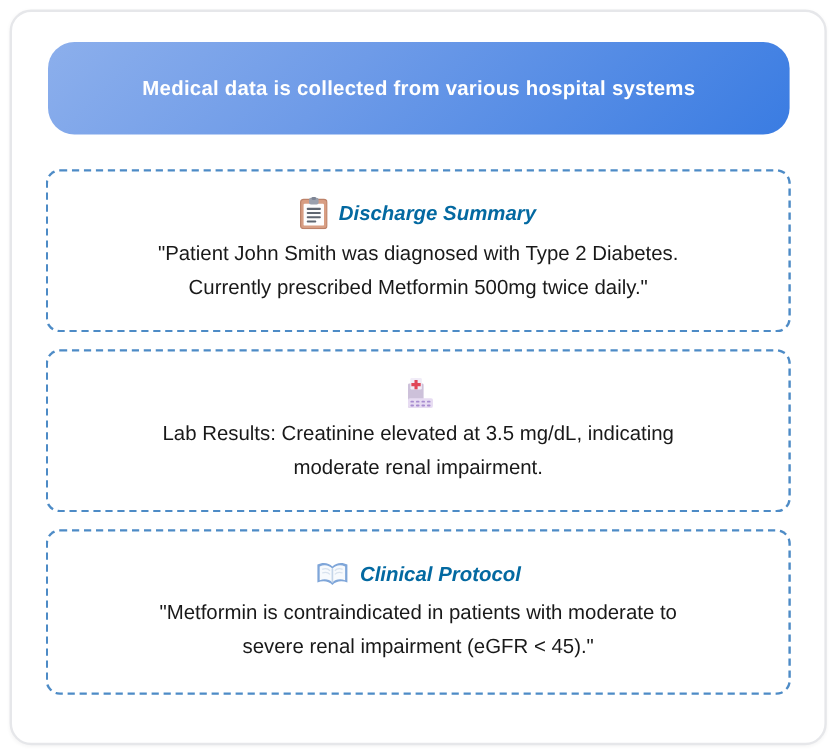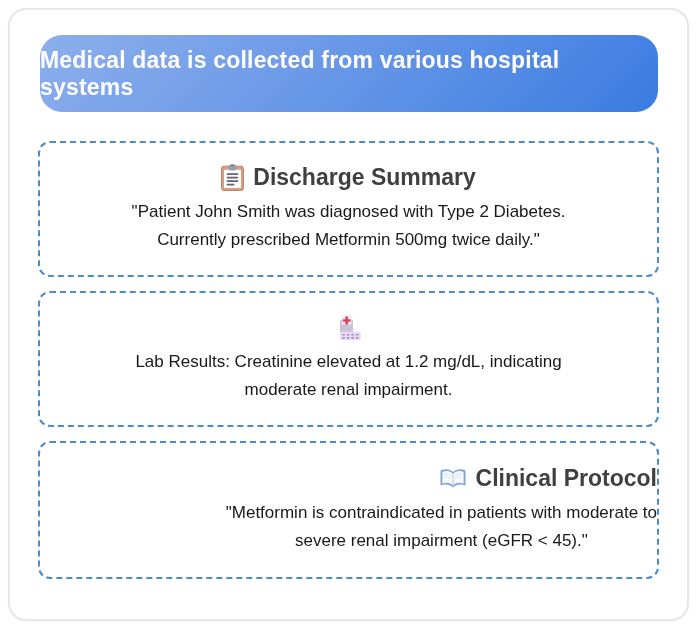--- a/index.html
+++ b/index.html
@@ -32,48 +32,49 @@
     height: 77px;
     border-radius: 22px;
     background: linear-gradient(135deg, #8cafec 0%, #6e9be8 40%, #3a7ce2 100%);
     display: flex;
     align-items: center;
     justify-content: center;
   }
   .header-title {
     color: #ffffff;
     font-weight: 700;
-    font-size: 23px;
+    font-size: 17px;
     letter-spacing: 0.2px;
   }
   .card {
     box-sizing: border-box;
     margin: 14px 28px 0 28px;
     height: 136px;
     background: #ffffff;
     border: 2px dashed #4d8bc6;
     border-radius: 12px;
     display: flex;
     flex-direction: column;
     align-items: center;
     justify-content: center;
     text-align: center;
   }
   .card.first { margin-top: 29px; }
-  .card.last  { height: 138px; align-items: flex-end; }
+  .card.last  { height: 138px; }
   .card-title-row {
     display: flex;
     align-items: center;
     justify-content: center;
     gap: 9px;
   }
   .card-title {
-    font-size: 23px;
+    font-size: 17px;
     font-weight: 700;
-    color: #404040;
+    color: #0369a1;
+    font-style: italic;
   }
   .card-body {
     margin: 7px 0 0 0;
     font-size: 17px;
     line-height: 28px;
     color: #191919;
     white-space: pre-line;
   }
   .icon-svg { display: block; }
 </style>
@@ -120,21 +121,21 @@
             <rect x="10.6" y="19.9" width="3" height="1.6" rx="0.8"></rect>
             <rect x="15.2" y="19.9" width="3" height="1.6" rx="0.8"></rect>
             <rect x="19.8" y="19.9" width="3" height="1.6" rx="0.8"></rect>
             <rect x="6" y="23.1" width="3" height="1.6" rx="0.8"></rect>
             <rect x="10.6" y="23.1" width="3" height="1.6" rx="0.8"></rect>
             <rect x="15.2" y="23.1" width="3" height="1.6" rx="0.8"></rect>
             <rect x="19.8" y="23.1" width="3" height="1.6" rx="0.8"></rect>
           </g>
         </svg>
       </div>
-      <p class="card-body">Lab Results: Creatinine elevated at 1.2 mg/dL, indicating
+      <p class="card-body">Lab Results: Creatinine elevated at 3.5 mg/dL, indicating
 moderate renal impairment.</p>
     </div>
 
     <div class="card last">
       <div class="card-title-row">
         <svg class="icon-svg" width="28" height="23" viewBox="0 0 28 23">
           <path d="M1.5 3.5 C6 1.2 11 2 14 5 C17 2 22 1.2 26.5 3.5 L26.5 18.5 C22 16.5 17 17.2 14 20.5 C11 17.2 6 16.5 1.5 18.5 Z" fill="#7fa6d9"></path>
           <path d="M3.4 5 C7.4 3.2 11.5 4 14 7 C16.5 4 20.6 3.2 24.6 5 L24.6 16.6 C20.6 15.1 16.5 15.7 14 18.4 C11.5 15.7 7.4 15.1 3.4 16.6 Z" fill="#f7fafd"></path>
           <path d="M14 7 L14 18.4" stroke="#c3d4e8" stroke-width="1.4" fill="none"></path>
           <g stroke="#d8e2ee" stroke-width="1" fill="none">

